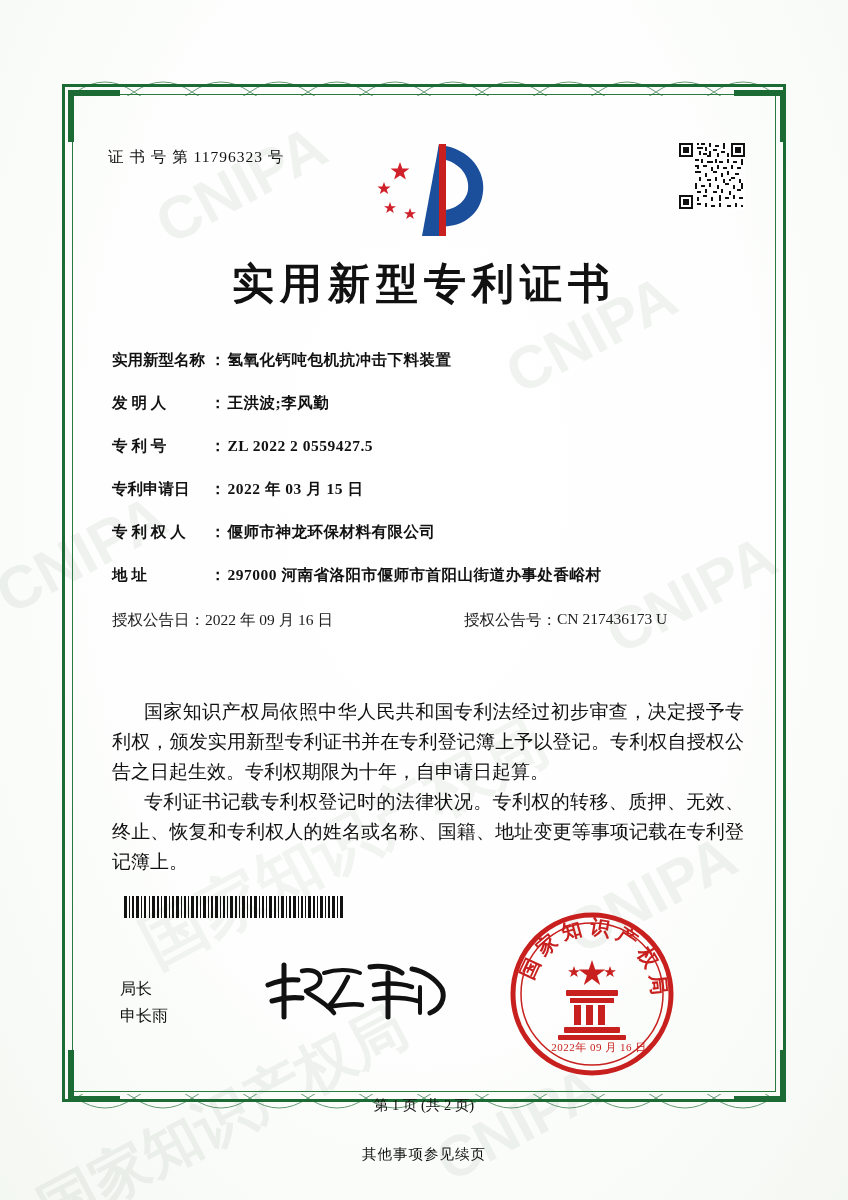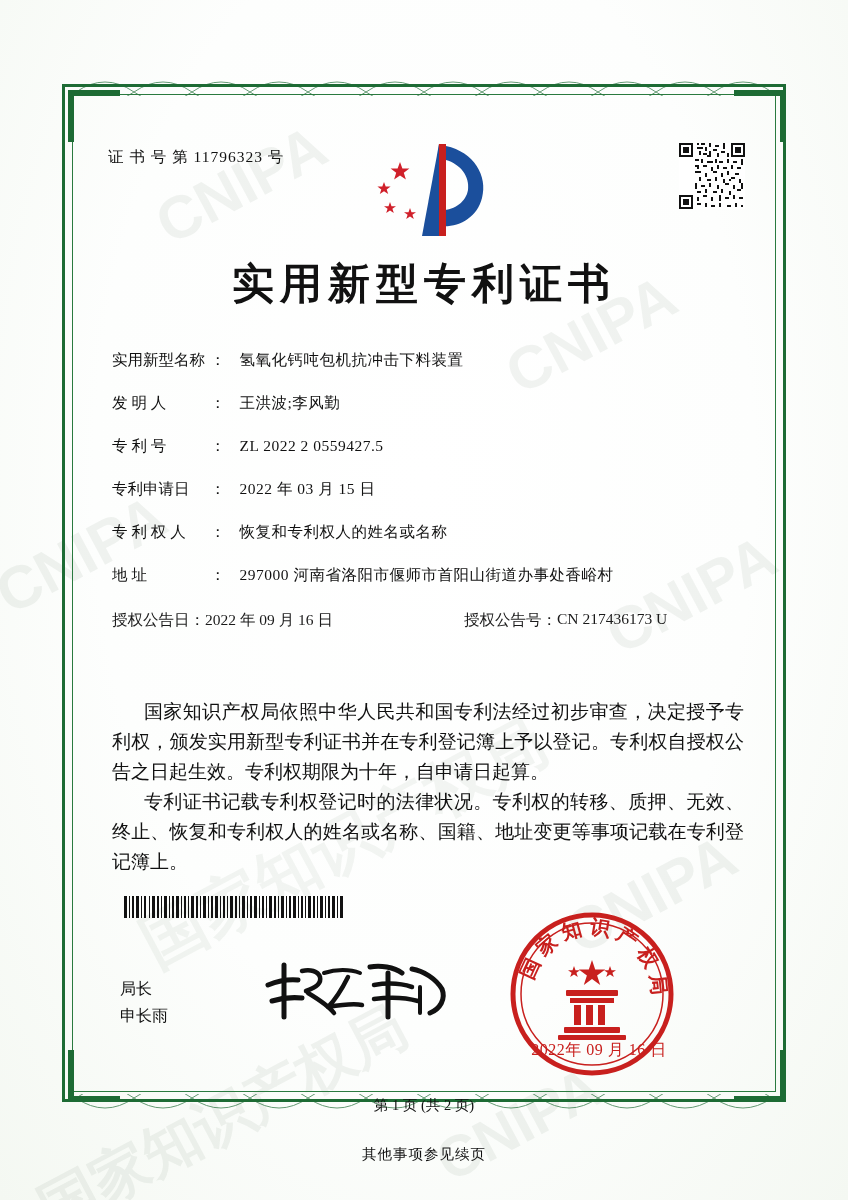--- a/index.html
+++ b/index.html
@@ -130,36 +130,36 @@
     top: 352px;
     width: 630px;
   }
   .field-row {
     display: flex;
     align-items: baseline;
     font-size: 15.5px;
     line-height: 1;
     margin-bottom: 27.5px;
     color: #111;
+    font-weight: bold;
   }
   .f-label {
     width: 98px;
     flex: 0 0 98px;
     letter-spacing: 0px;
     white-space: nowrap;
   }
   .f-label.spread {
     display: flex;
     justify-content: space-between;
   }
   .f-colon { margin: 0 2px 0 0; }
   .f-value {
     flex: 1;
     letter-spacing: .5px;
-    margin-left: 12px;
   }
   .f-value.mono {
     font-family: "Liberation Serif", serif;
   }
 
   .row-pub {
     display: flex;
     align-items: baseline;
     font-size: 15.5px;
     margin-bottom: 20px;
@@ -215,21 +215,21 @@
     top: 910px;
     width: 168px;
     height: 168px;
   }
   .seal-date {
     position: absolute;
     left: 524px;
     top: 1040px;
     width: 150px;
     text-align: center;
-    font-size: 16px;
+    font-size: 11px;
     color: #c8201e;
     letter-spacing: .5px;
   }
 
   
   .page-no {
     position: absolute;
     left: 0;
     right: 0;
     top: 1096px;
@@ -409,21 +409,21 @@
 
     <div class="field-row">
       <span class="f-label">专利申请日</span>
       <span class="f-colon">：</span>
       <span class="f-value">2022 年 03 月 15 日</span>
     </div>
 
     <div class="field-row">
       <span class="f-label spread">专 利 权 人</span>
       <span class="f-colon">：</span>
-      <span class="f-value">恢复和专利权人的姓名或名称</span>
+      <span class="f-value">偃师市神龙环保材料有限公司</span>
     </div>
 
     <div class="field-row">
       <span class="f-label spread">地 址</span>
       <span class="f-colon">：</span>
       <span class="f-value">297000 河南省洛阳市偃师市首阳山街道办事处香峪村</span>
     </div>
 
     <div class="row-pub">
       <span class="pub-left">

